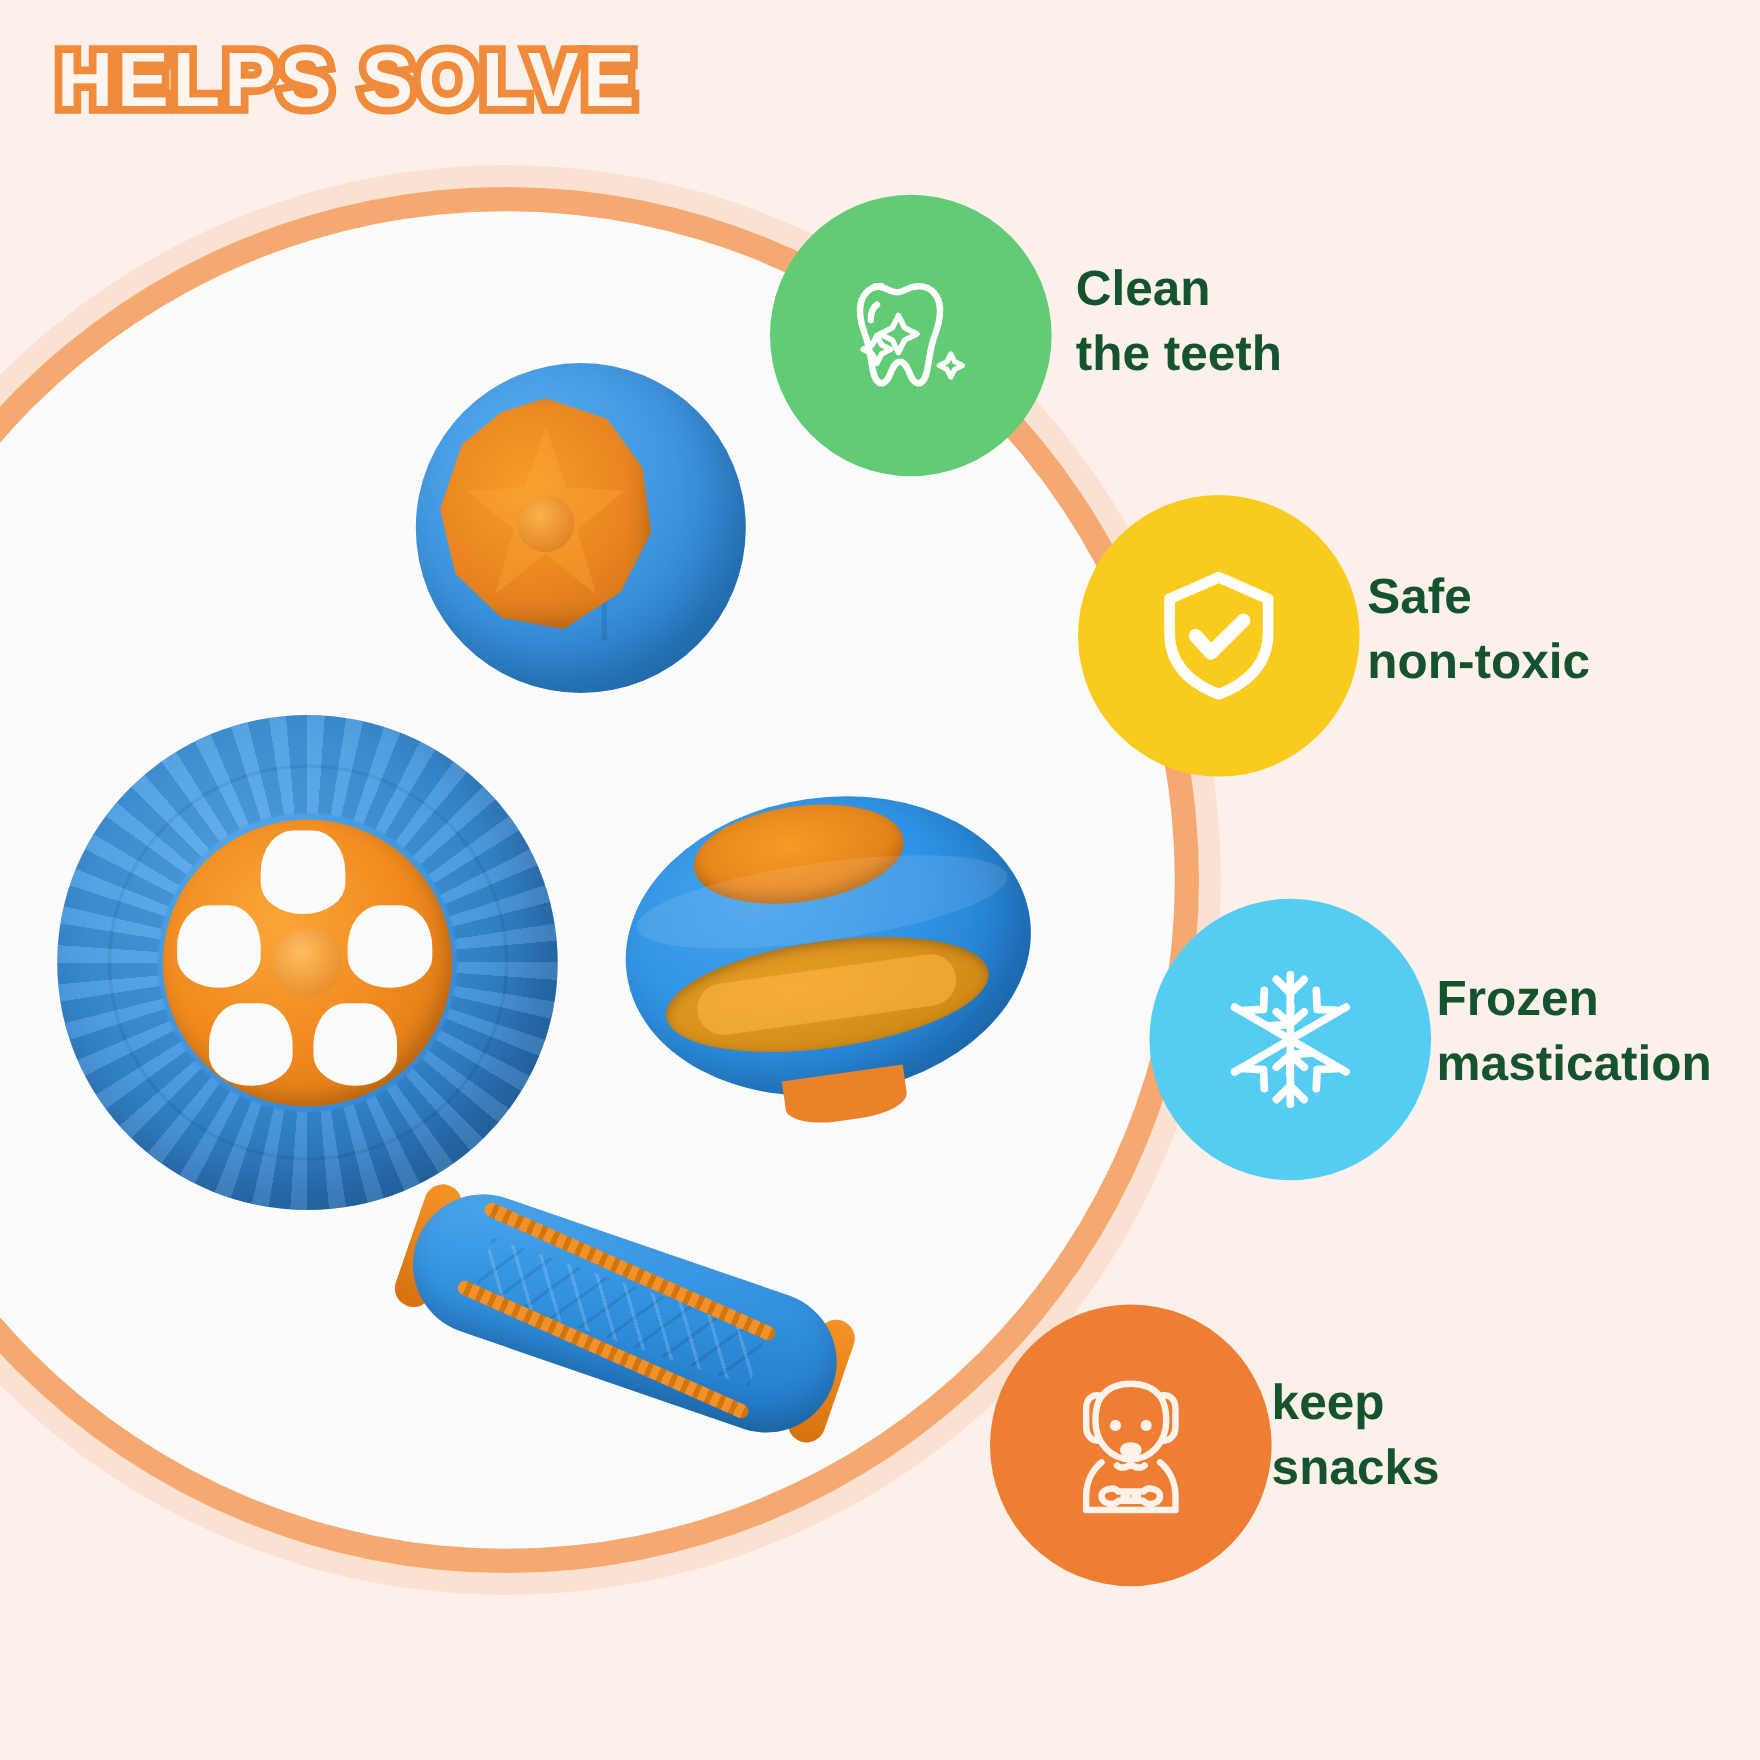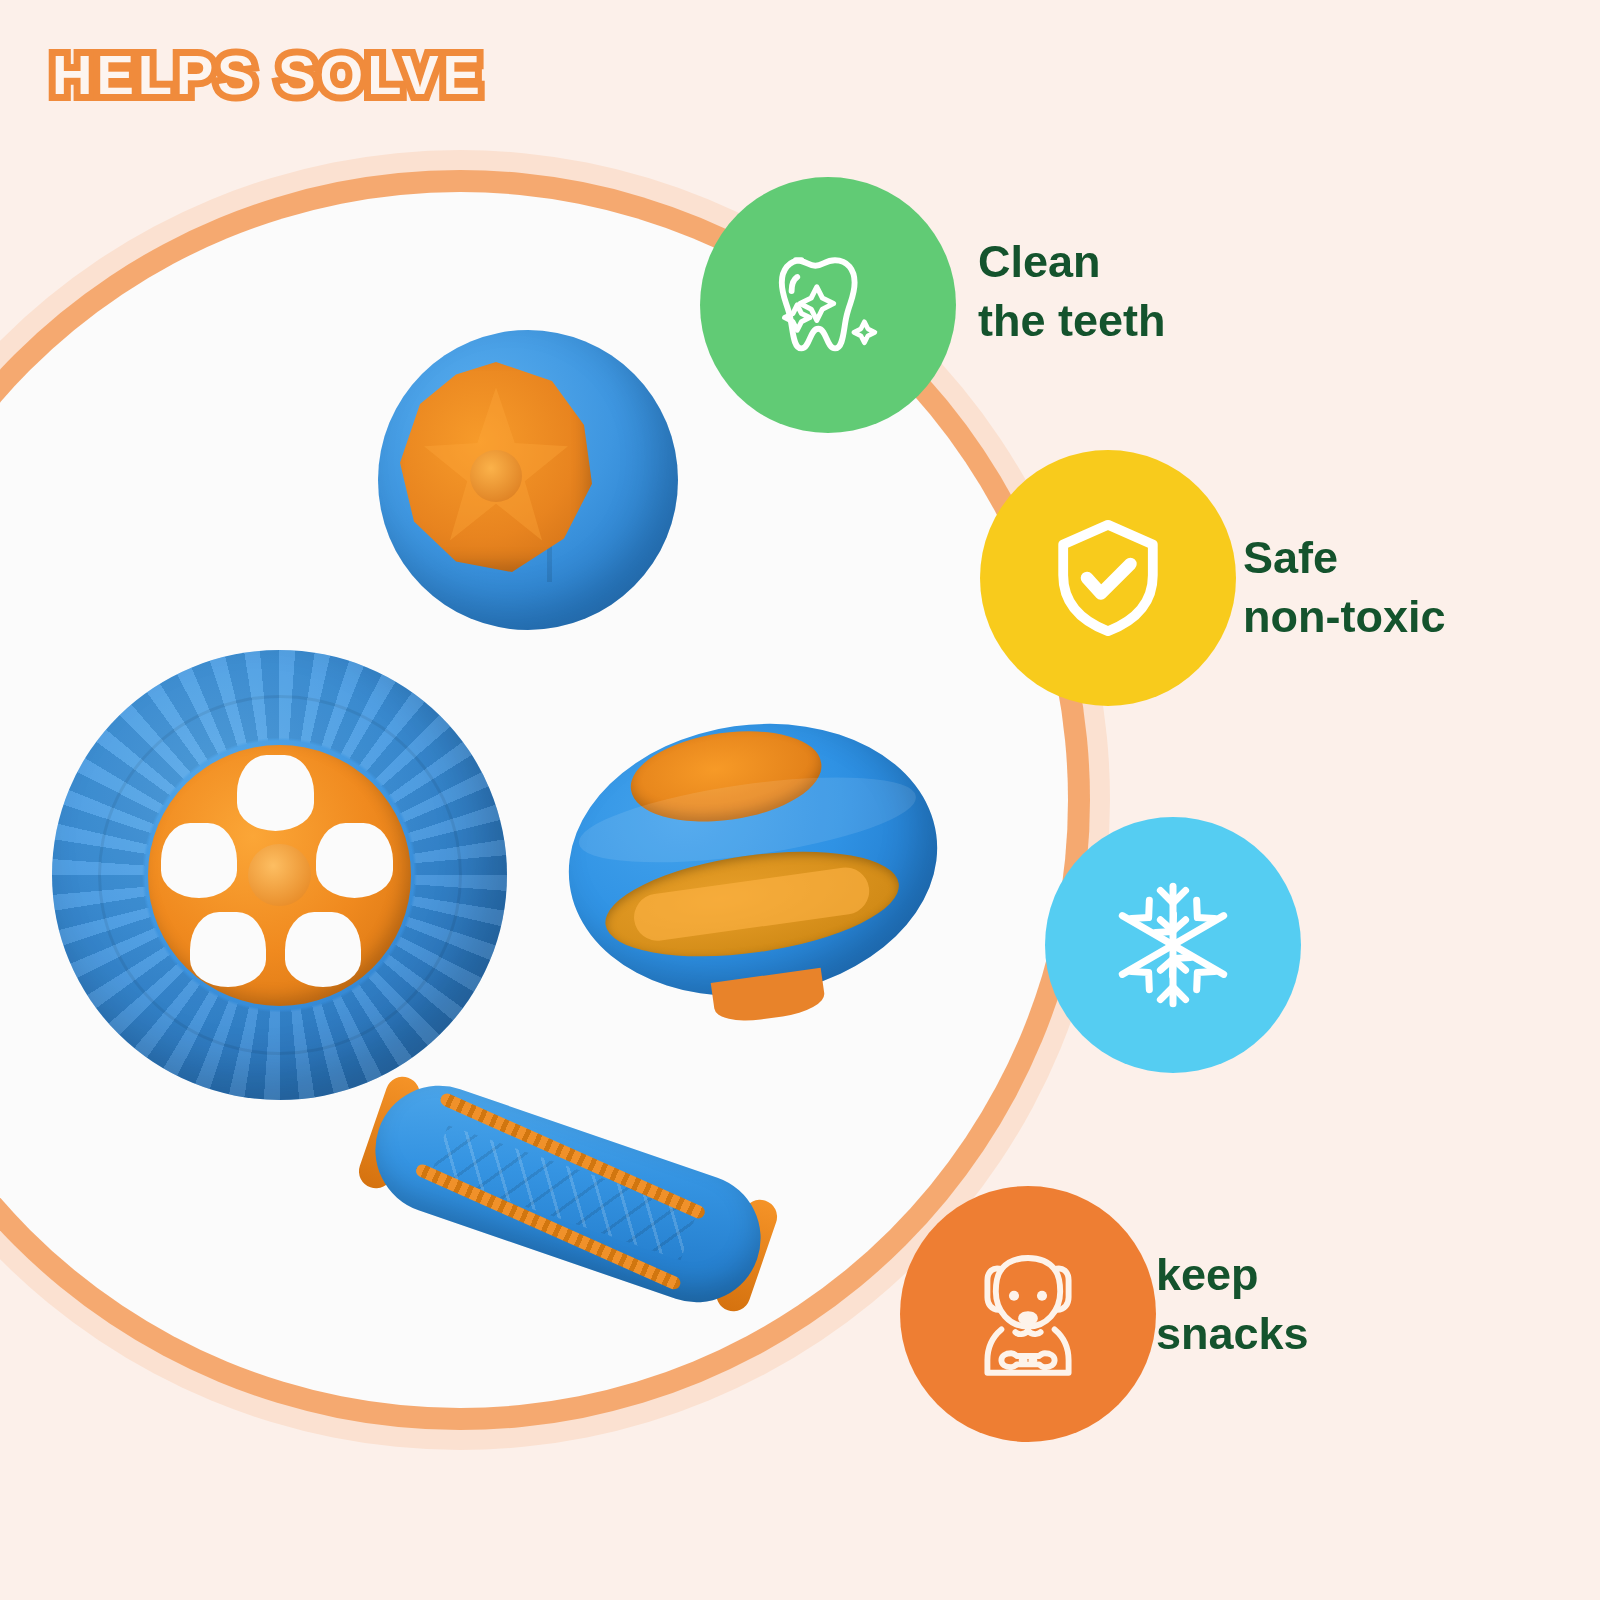--- a/index.html
+++ b/index.html
@@ -13,22 +13,22 @@
     height: 1600px;
     background: #FCF0EA;
     overflow: hidden;
     font-family: "Liberation Sans", sans-serif;
   }
 
   
   #title {
     position: absolute;
     left: 52px;
-    top: 46px;
-    font-size: 56px;
+    top: 36px;
+    font-size: 70px;
     font-weight: 700;
     letter-spacing: 4px;
     color: #FDF5F0;
     -webkit-text-stroke: 14px #F08B3C;
     paint-order: stroke fill;
     white-space: nowrap;
     line-height: 1.05;
   }
 
   
@@ -218,21 +218,21 @@
     font-size: 45px;
     font-weight: 700;
     line-height: 1.32;
     white-space: pre-line;
   }
 
   #badge-teeth   { left: 700px;  top: 177px; background: #61CB75; }
   #text-teeth    { left: 978px;  top: 232px; }
 
   #badge-safe    { left: 980px;  top: 450px; background: #F8CB1C; }
-  #text-safe     { left: 1243px; top: 528px; }
+  #text-safe     { left: 1243px; top: 512px; }
 
   #badge-frozen  { left: 1045px; top: 817px; background: #55CDF2; }
   #text-frozen   { left: 1306px; top: 878px; }
 
   #badge-snacks  { left: 900px;  top: 1186px; background: #EE7E33; }
   #text-snacks   { left: 1156px; top: 1245px; }
 </style>
 </head>
 <body>
 
@@ -319,20 +319,22 @@
           <path d="M50 20l-9-9M50 20l9-9M50 40l-9-8M50 40l9-8M50 60l-9 8M50 60l9 8M50 80l-9 9M50 80l9 9"></path>
           <path d="M32.6 30.4l-12.3.6M32.6 30.4l.5-12.3M49.9 40.4l-12.3.6M49.9 40.4l.5-12.3
                    M67.4 30.4l12.3.6M67.4 30.4l-.5-12.3
                    M32.6 69.6l-12.3-.6M32.6 69.6l.5 12.3
                    M67.4 69.6l12.3-.6M67.4 69.6l-.5 12.3
                    M50.1 59.6l12.3-.6M50.1 59.6l-.5 12.3"></path>
         </g>
       </svg>
     </span>
   </div>
+  <div class="feature-text" id="text-frozen">Frozen
+mastication</div>
 
   <div class="badge" id="badge-snacks">
     <span>
       <svg viewBox="0 0 100 100" fill="none" stroke="#FDF3EA" stroke-width="4.2" stroke-linecap="round" stroke-linejoin="round">
         <path d="M31 18c-6-2-10 2-10 8v12c0 5 3 9 8 9"></path>
         <path d="M69 18c6-2 10 2 10 8v12c0 5-3 9-8 9"></path>
         <path d="M31 18c4-5 11-8 19-8s15 3 19 8c3 4 4 9 4 16 0 14-10 25-23 25S27 48 27 34c0-7 1-12 4-16z"></path>
         <circle cx="40" cy="37" r="3.6" fill="#FDF3EA" stroke="none"></circle>
         <circle cx="60" cy="37" r="3.6" fill="#FDF3EA" stroke="none"></circle>
         <path d="M50 48c-4 0-7 2-7 5s3 5 7 5 7-2 7-5-3-5-7-5z" fill="#FDF3EA" stroke="none"></path>

